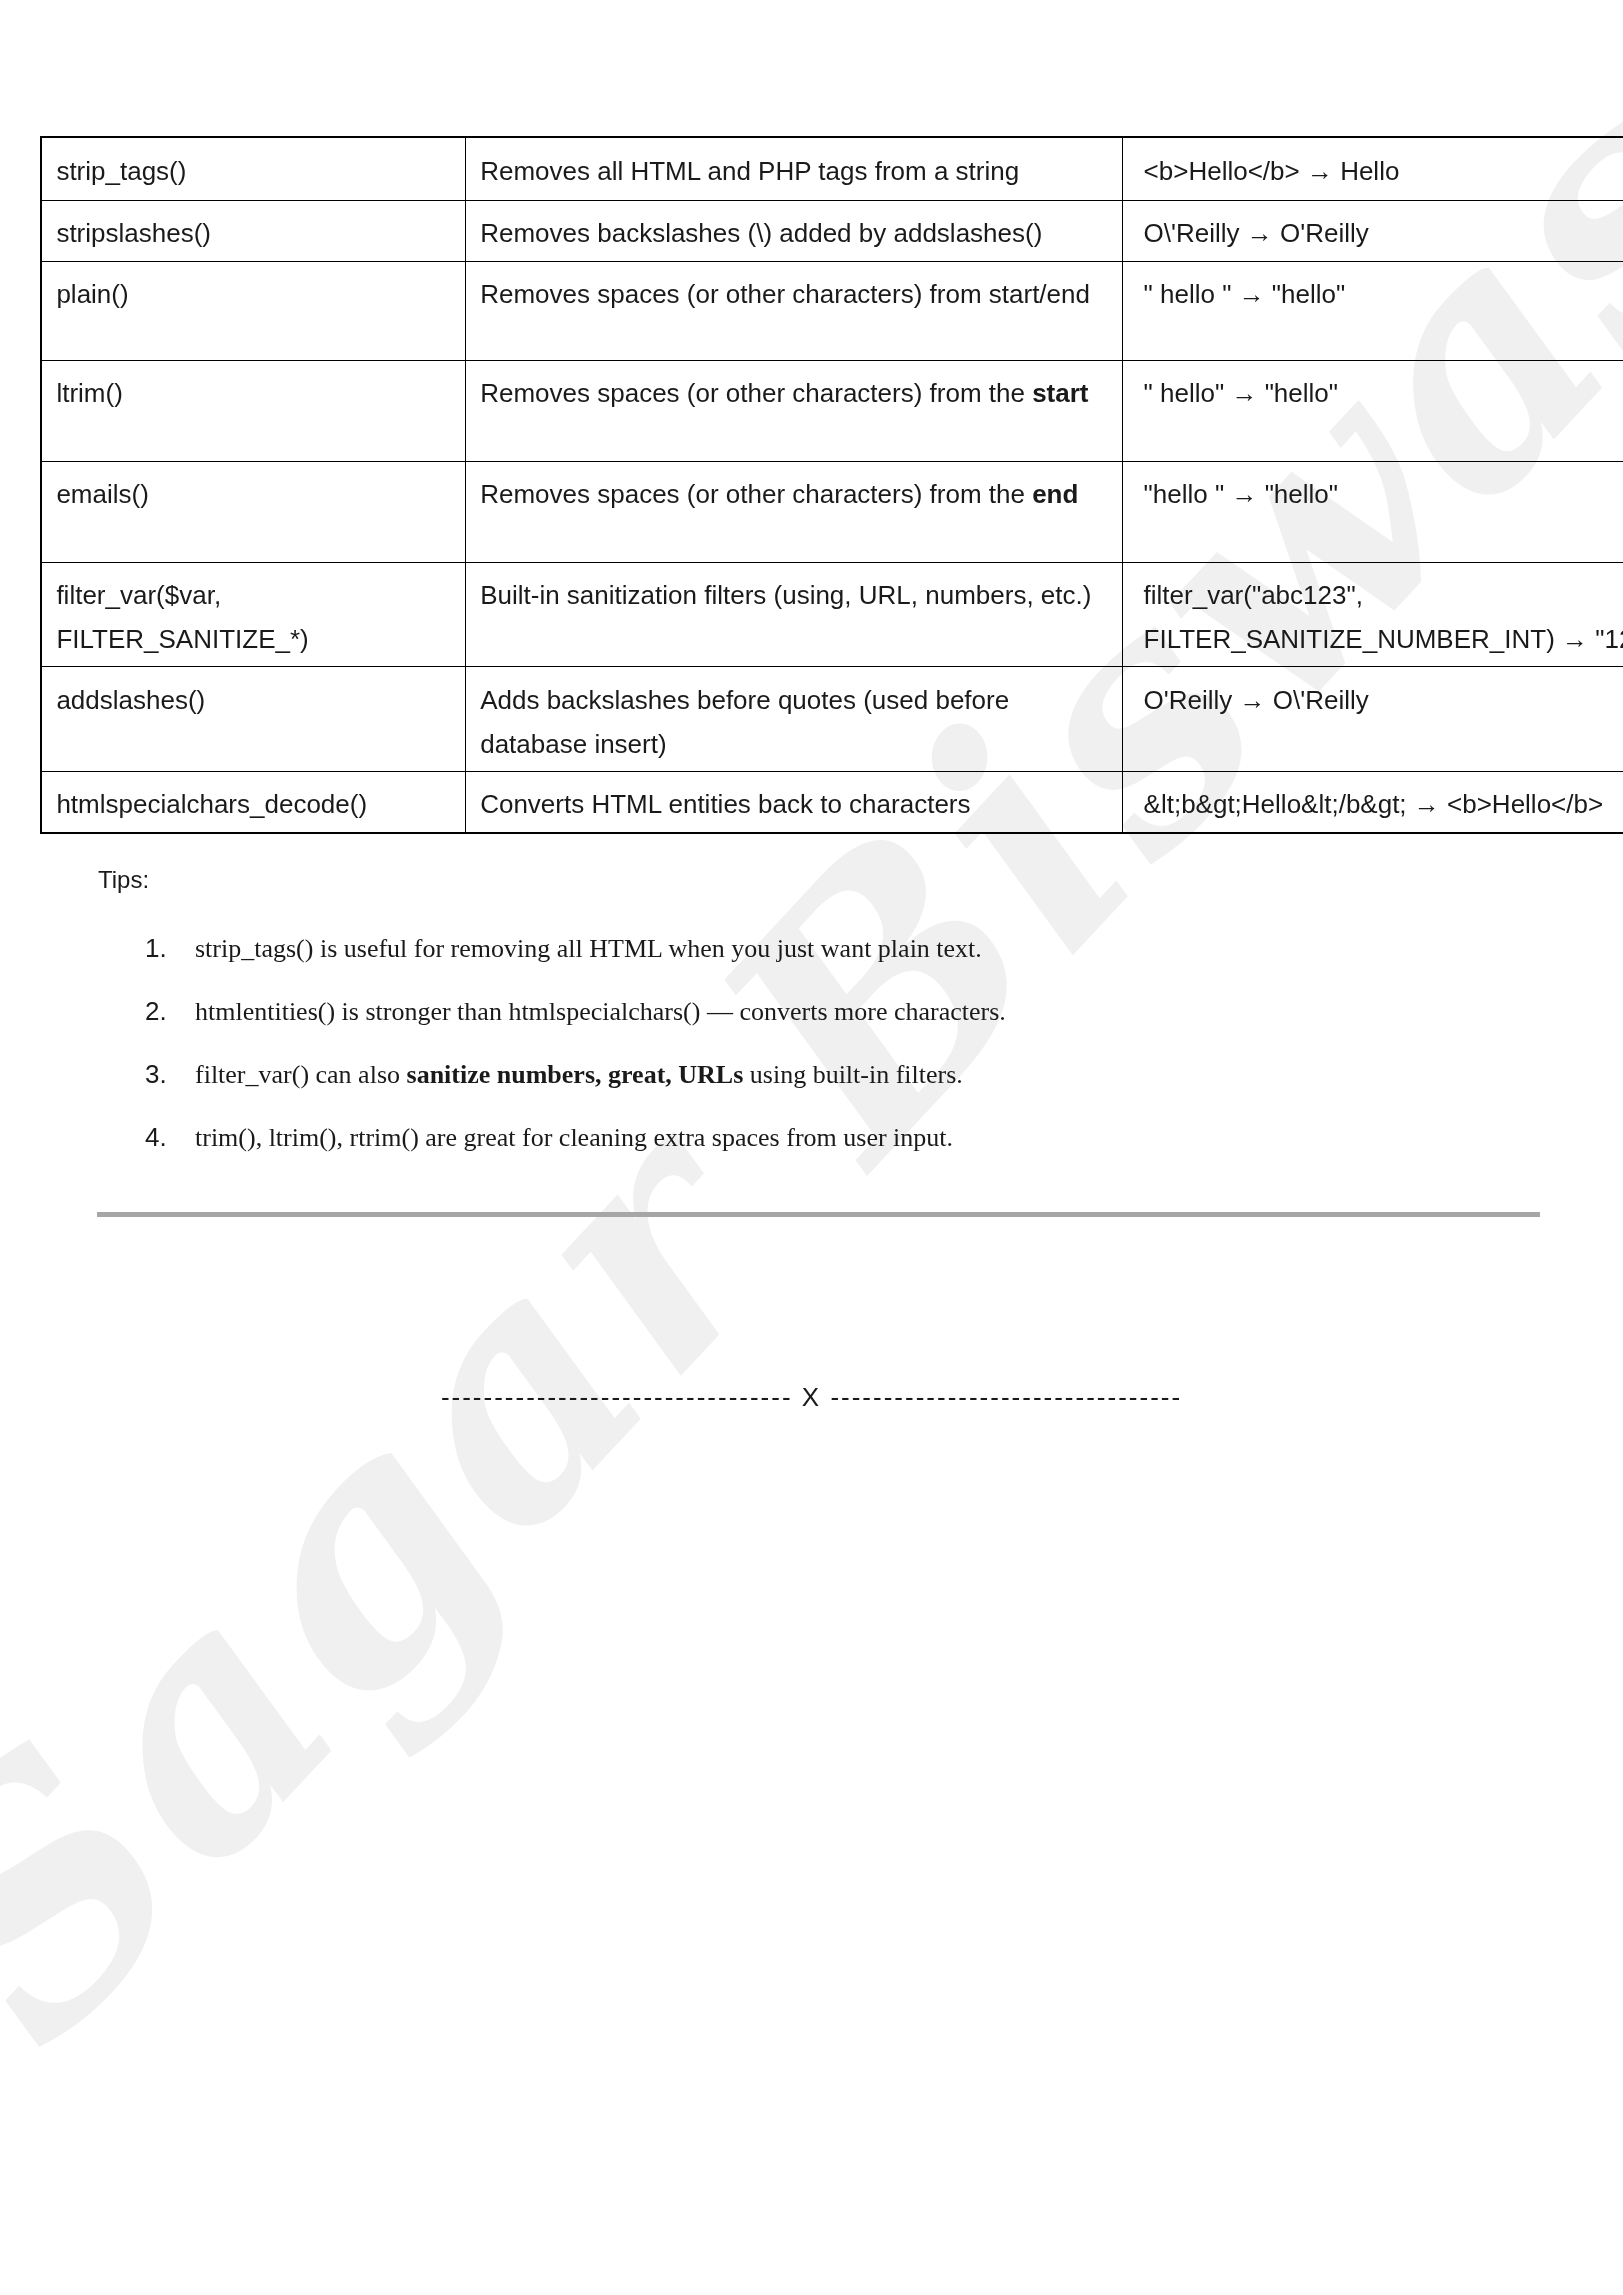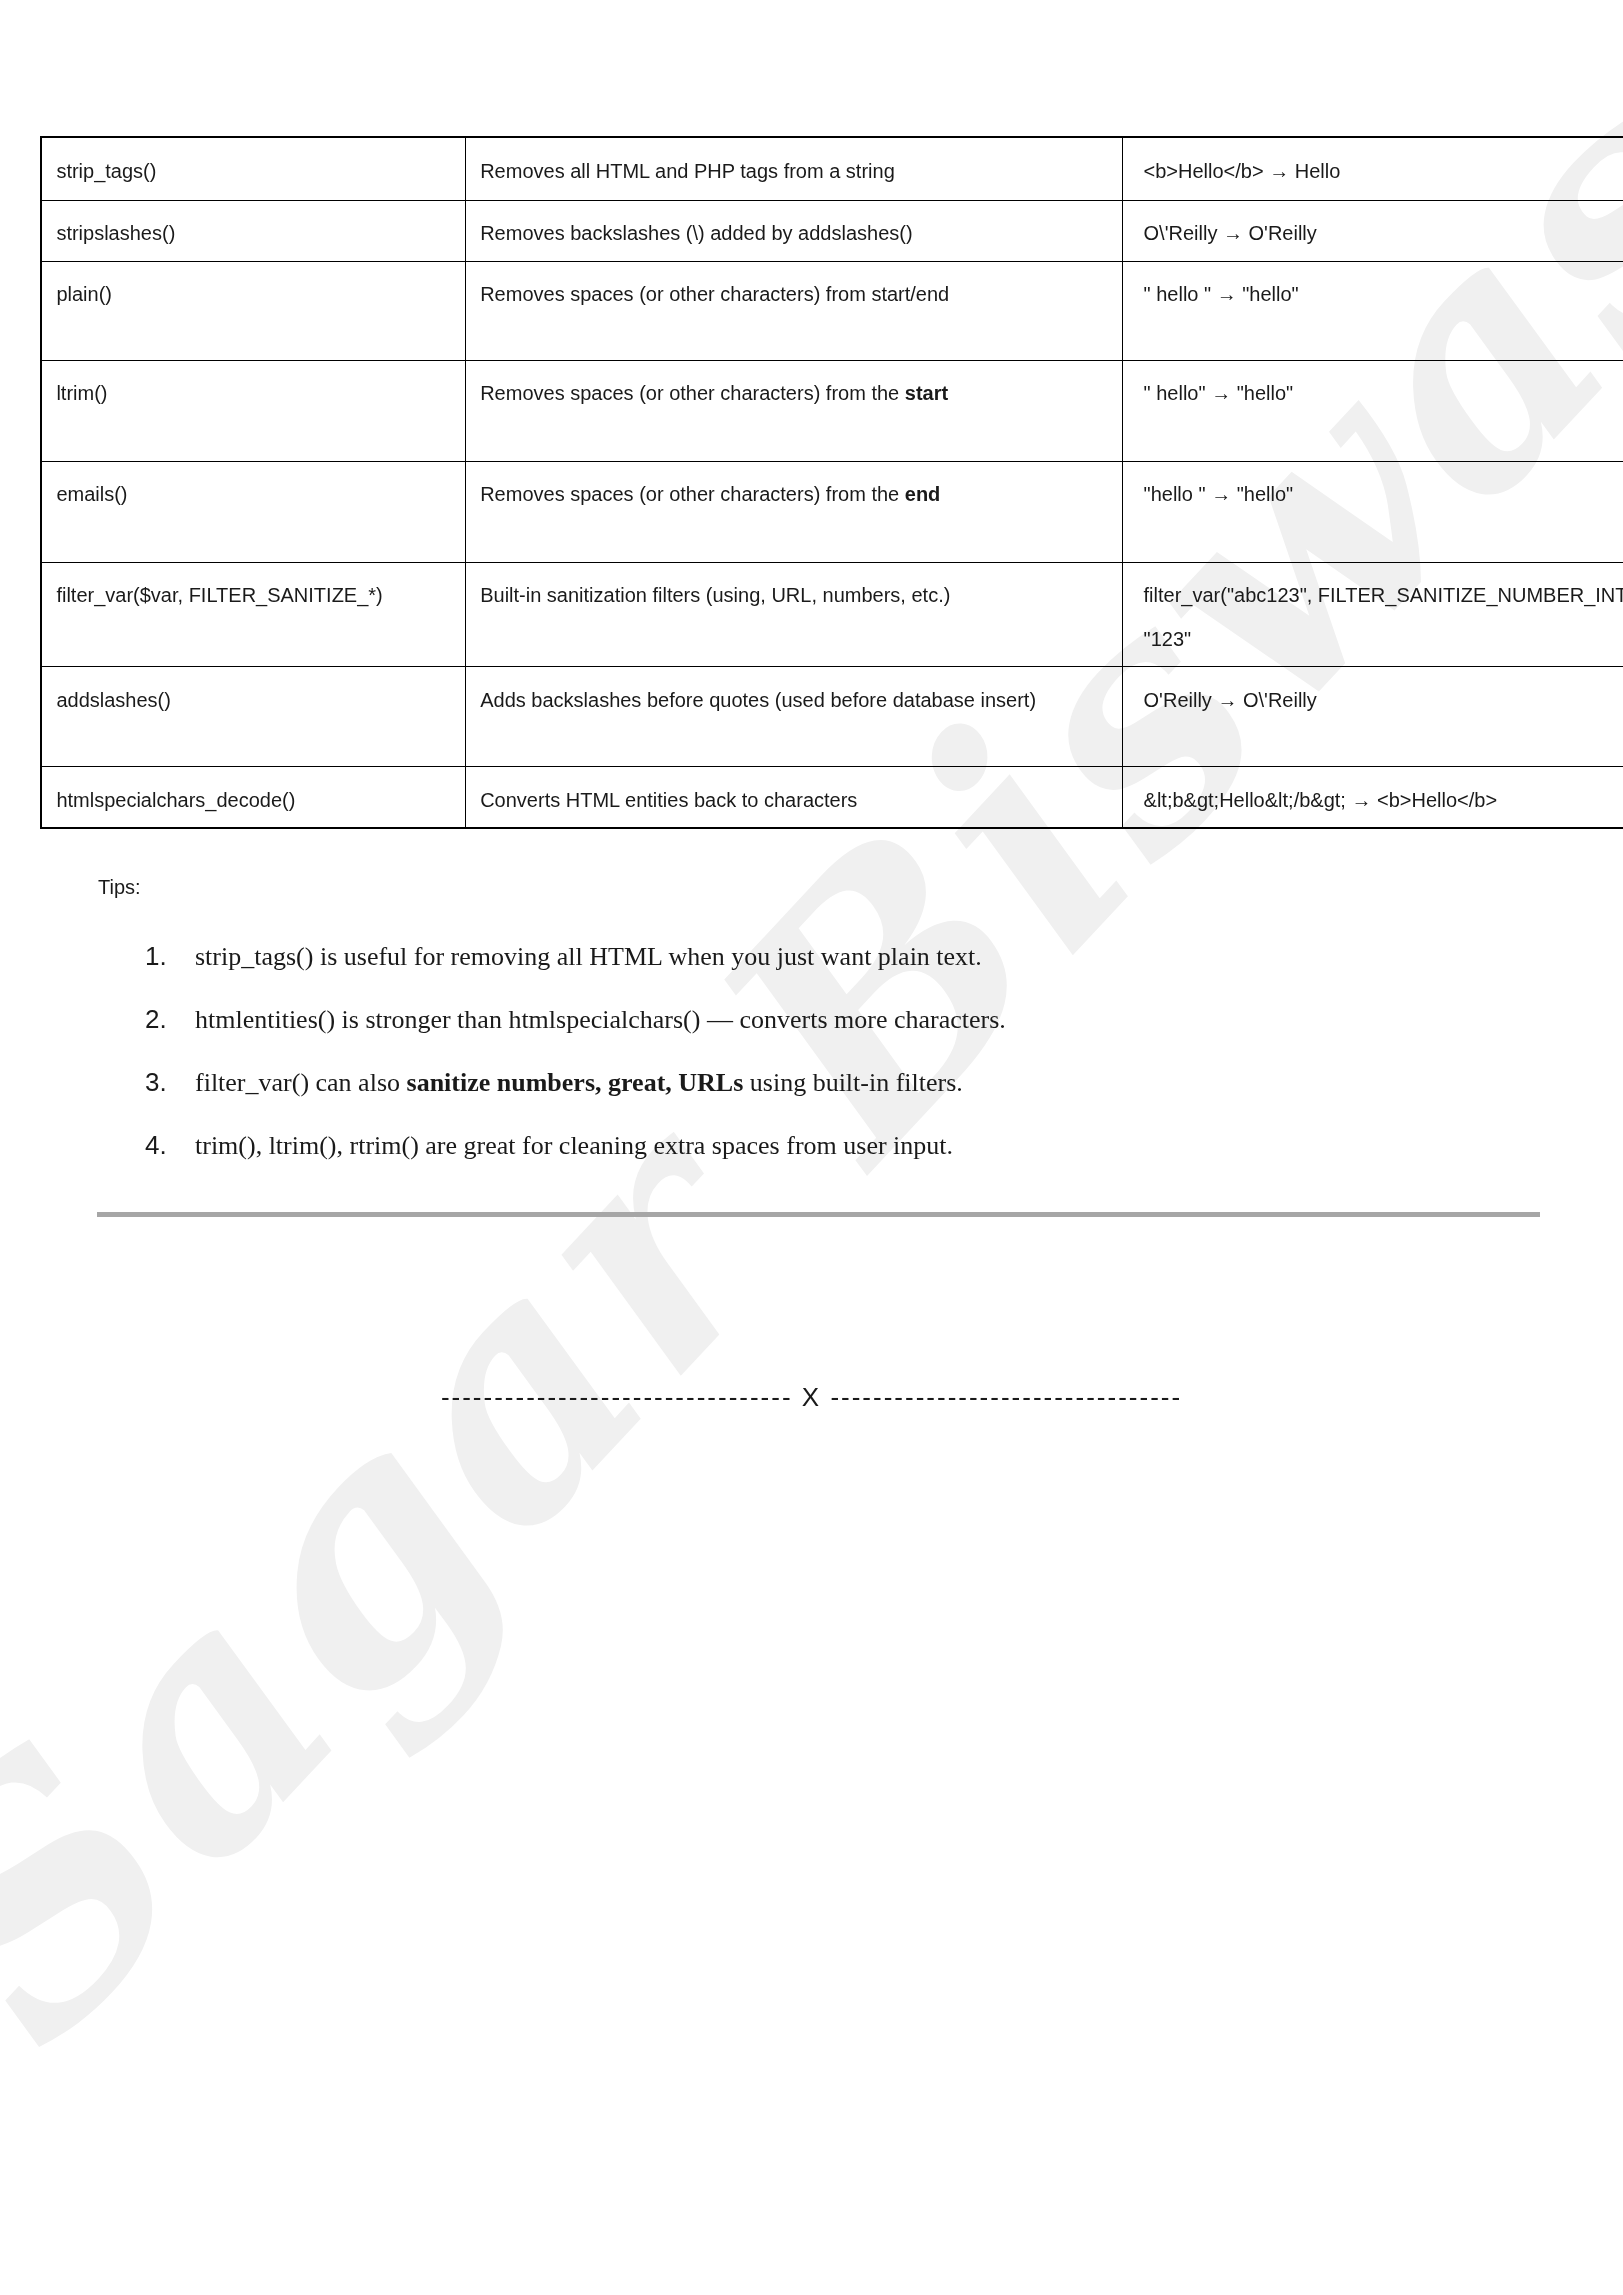--- a/index.html
+++ b/index.html
@@ -35,21 +35,21 @@
     width:1566px;
     border-collapse:collapse;
     table-layout:fixed;
     z-index:2;
     background:transparent;
   }
   table.functions td{
     border:1.3px solid #000;
     vertical-align:top;
     padding:10.5px 14.4px 5.2px 14.4px;
-    font-size:20px;
+    font-size:26px;
     line-height:44px;
     word-wrap:break-word;
   }
   table.functions td.c1{width:394px;}
   table.functions td.c2{width:627px;}
   table.functions td.c3{width:546px;padding-left:21px;}
   table.functions tr{border:1.3px solid #000;}
   table.functions{border:2px solid #000;}
   tr.h1{height:63px;}
   tr.h2{height:61px;}
@@ -61,23 +61,23 @@
   tr.h8{height:61px;}
   .b{font-weight:700;}
 
   
   .tips{
     position:absolute;
     top:862px;left:98px;right:92px;
     z-index:2;
   }
   .tips-heading{
-    font-size:20px;
+    font-size:24px;
     line-height:35px;
-    margin:8px 0 34px 0;
+    margin:0 0 34px 0;
     font-weight:400;
   }
   .tip{
     display:flex;
     font-size:26px;
     line-height:35px;
     margin-bottom:28px;
   }
   .tip-num{
     width:50px;

